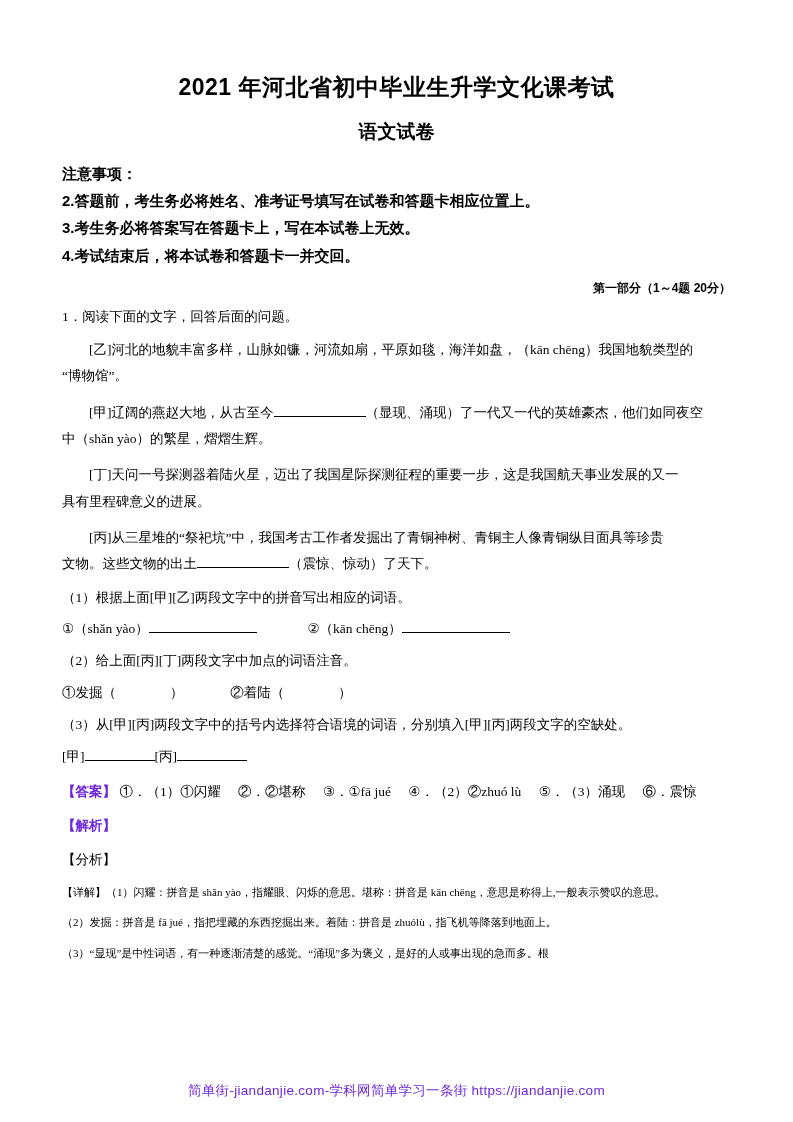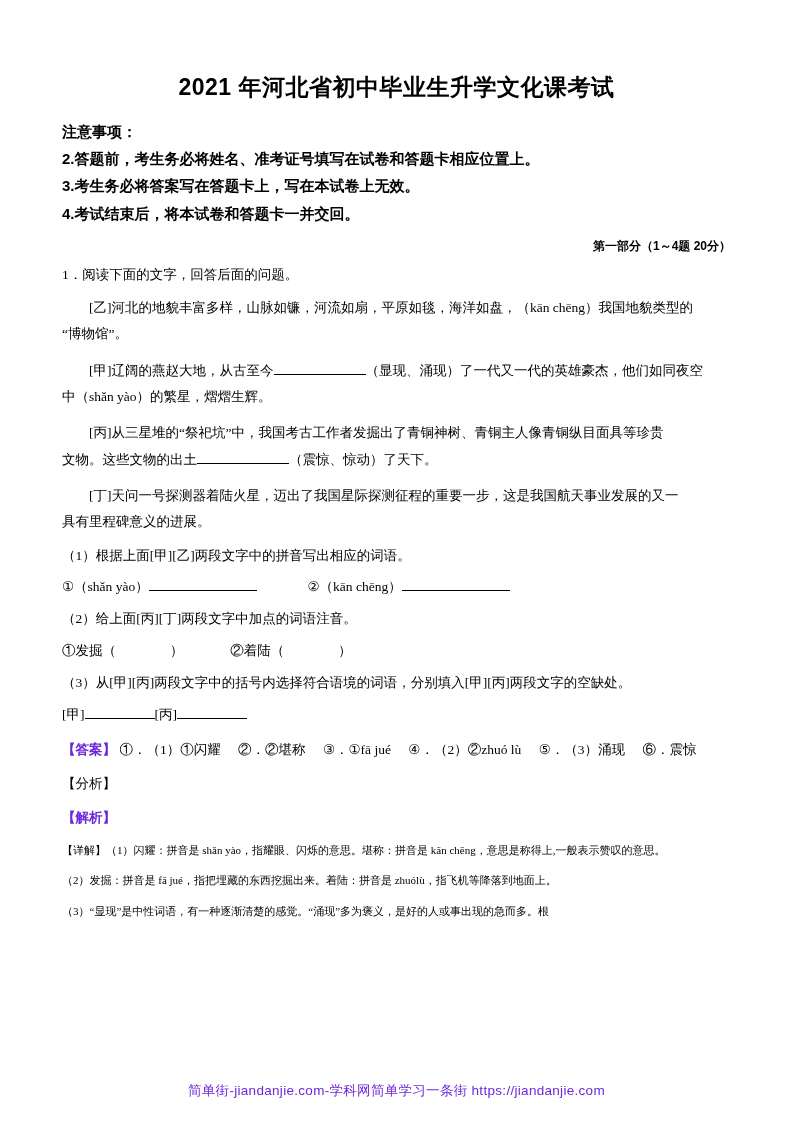--- a/index.html
+++ b/index.html
@@ -135,37 +135,38 @@
     letter-spacing: 0.3px;
   }
   .nowrap { white-space: nowrap; }
 </style>
 </head>
 <body>
 
 <div class="page">
 
   <div class="title-main">2021 年河北省初中毕业生升学文化课考试</div>
+  <div class="title-sub">语文试卷</div>
 
   <div class="notice-head">注意事项：</div>
   <div class="notice-item">2.答题前，考生务必将姓名、准考证号填写在试卷和答题卡相应位置上。</div>
   <div class="notice-item">3.考生务必将答案写在答题卡上，写在本试卷上无效。</div>
   <div class="notice-item">4.考试结束后，将本试卷和答题卡一并交回。</div>
 
   <div class="part-head">第一部分（1～4题 20分）</div>
 
   <div class="q-line">1．阅读下面的文字，回答后面的问题。</div>
 
   <div class="para"><span>[乙]河北的地貌丰富多样，山脉如镰，河流如扇，平原如毯，海洋如盘，（kān chēng）我国地貌类型的</span><br><span>“博物馆”。</span></div>
 
   <div class="para"><span>[甲]辽阔的燕赵大地，从古至今</span><span class="blank-u"></span><span>（显现、涌现）了一代又一代的英雄豪杰，他们如同夜空</span><br><span>中（shǎn yào）的繁星，熠熠生辉。</span></div>
 
+  <div class="para"><span>[丁]天问一号探测器着陆火星，迈出了我国星际探测征程的重要一步，这是我国航天事业发展的又一</span><br><span>具有里程碑意义的进展。</span></div>
+
   <div class="para"><span>[丙]从三星堆的“祭祀坑”中，我国考古工作者发掘出了青铜神树、青铜主人像青铜纵目面具等珍贵</span><br><span>文物。这些文物的出土</span><span class="blank-u"></span><span>（震惊、惊动）了天下。</span></div>
-
-  <div class="para"><span>[丁]天问一号探测器着陆火星，迈出了我国星际探测征程的重要一步，这是我国航天事业发展的又一</span><br><span>具有里程碑意义的进展。</span></div>
 
   <div class="para-noind">（1）根据上面[甲][乙]两段文字中的拼音写出相应的词语。</div>
 
   <div class="para-noind">
     <span>①（shǎn yào）</span><span class="blank-m"></span>
     <span style="display:inline-block;width:44px"></span>
     <span>②（kān chēng）</span><span class="blank-m"></span>
   </div>
 
   <div class="para-noind">（2）给上面[丙][丁]两段文字中加点的词语注音。</div>
@@ -183,22 +184,22 @@
   <div class="ans-line">
     <span class="tag">【答案】</span>
     <span class="seg nowrap">①．（1）①闪耀</span>
     <span class="seg nowrap">②．②堪称</span>
     <span class="seg nowrap">③．①fā jué</span>
     <span class="seg nowrap">④．（2）②zhuó lù</span>
     <span class="seg nowrap">⑤．（3）涌现</span>
     <span class="seg nowrap">⑥．震惊</span>
   </div>
 
+  <div class="sect-line"><span class="tag">【解析】</span></div>
+
   <div class="sect-line"><span>【分析】</span></div>
-
-  <div class="sect-line"><span class="tag">【解析】</span></div>
 
   <div class="expl">【详解】（1）闪耀：拼音是 shǎn yào，指耀眼、闪烁的意思。堪称：拼音是 kān chēng，意思是称得上,一般表示赞叹的意思。</div>
   <div class="expl">（2）发掘：拼音是 fā jué，指把埋藏的东西挖掘出来。着陆：拼音是 zhuólù，指飞机等降落到地面上。</div>
   <div class="expl">（3）“显现”是中性词语，有一种逐渐清楚的感觉。“涌现”多为褒义，是好的人或事出现的急而多。根</div>
 
   <div class="footer">简单街-jiandanjie.com-学科网简单学习一条街 https://jiandanjie.com</div>
 </div>
 
 </body></html>

